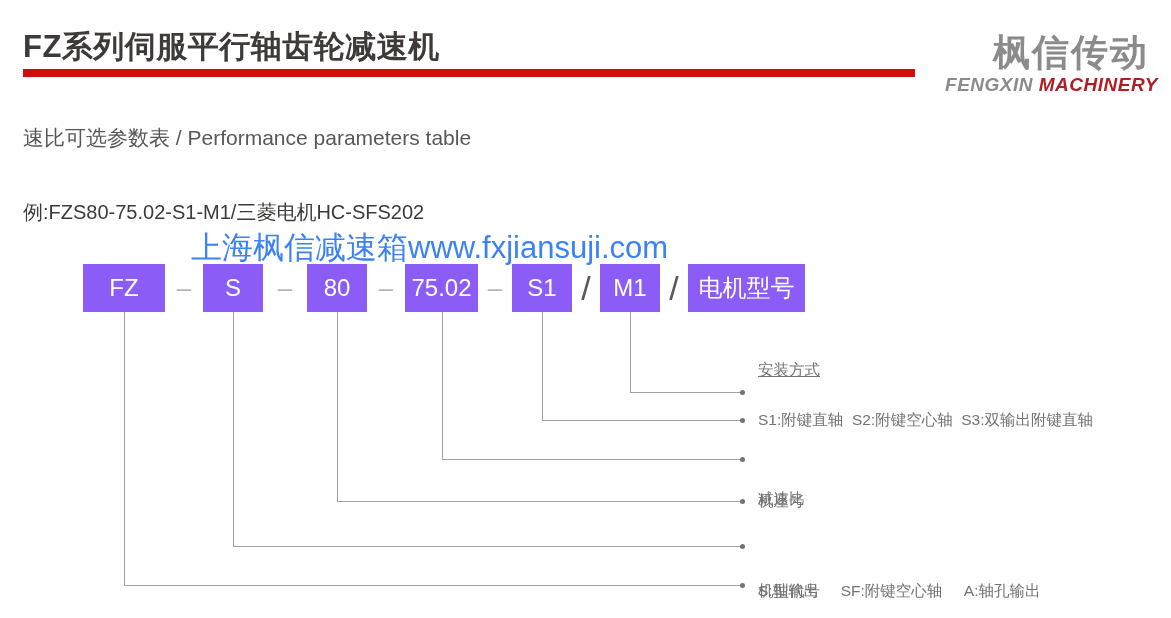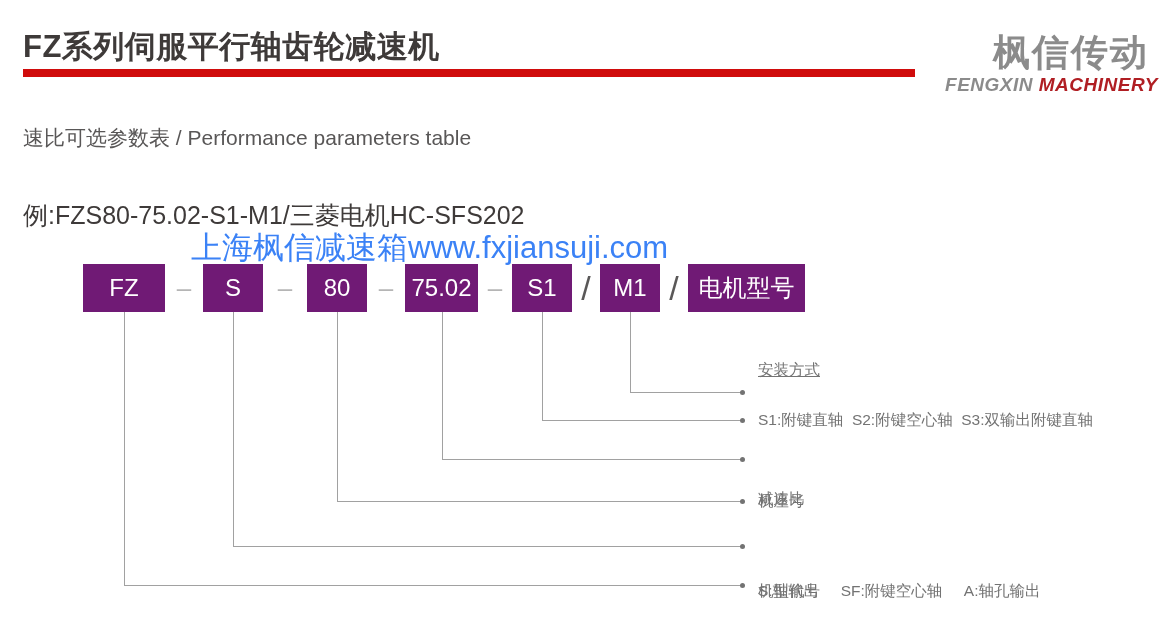--- a/index.html
+++ b/index.html
@@ -7,24 +7,24 @@
         font-family:"Liberation Sans","DejaVu Sans",sans-serif;}
 
   .title{position:absolute;left:23px;top:26px;font-size:31px;font-weight:bold;color:#3e3a39;letter-spacing:0.5px;}
   .red-bar{position:absolute;left:23px;top:69px;width:892px;height:8px;background:#d00c0c;}
   .subtitle{position:absolute;left:23px;top:92px;font-size:21px;color:#595757;margin-top:32px;}
 
   .logo-cn{position:absolute;right:22px;top:28px;font-size:37px;font-weight:bold;color:#8b8b8b;letter-spacing:2px;}
   .logo-en{position:absolute;right:13px;top:74px;font-size:19px;font-style:italic;font-weight:800;color:#8b8b8b;letter-spacing:0.5px;white-space:pre;}
   .logo-en .red{color:#b01e23;}
 
-  .example{position:absolute;left:23px;top:199px;font-size:25px;color:#3e3a39;}
+  .example{position:absolute;left:23px;top:199px;font-size:20px;color:#3e3a39;}
   .watermark{position:absolute;left:191px;top:227px;font-size:31px;color:#3b82f6;z-index:5;white-space:nowrap;}
 
-  .code-box{position:absolute;top:264px;height:48px;background:#701a75;color:#ffffff;
+  .code-box{position:absolute;top:264px;height:48px;background:#8b5cf6;color:#ffffff;
             display:flex;align-items:center;justify-content:center;font-size:24px;}
   .sep{position:absolute;top:264px;height:48px;width:24px;display:flex;align-items:center;justify-content:center;}
   .sep.dash{color:#b5b5b5;font-size:26px;}
   .sep.slash{color:#5a5858;font-size:34px;font-weight:300;}
 
   .vline{position:absolute;width:1px;background:#a1a1a1;}
   .hline{position:absolute;height:1px;background:#a1a1a1;}
   .bullet{position:absolute;width:5px;height:5px;border-radius:50%;background:#737373;}
 
   .legend-label{position:absolute;left:758px;font-size:15.5px;color:#737373;white-space:pre;line-height:19px;}

